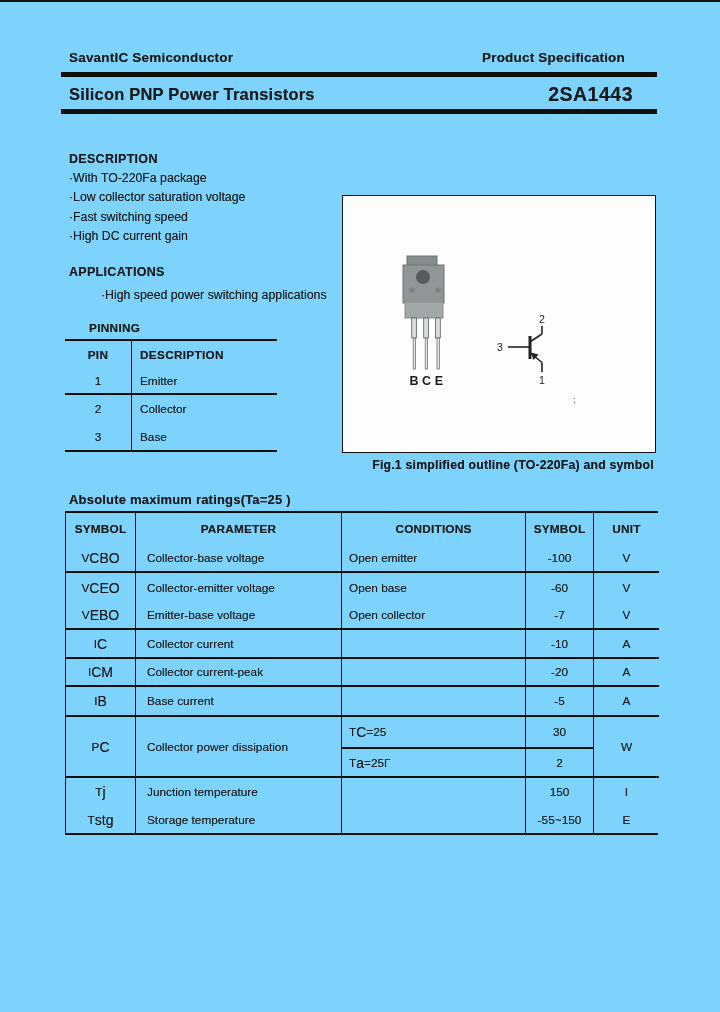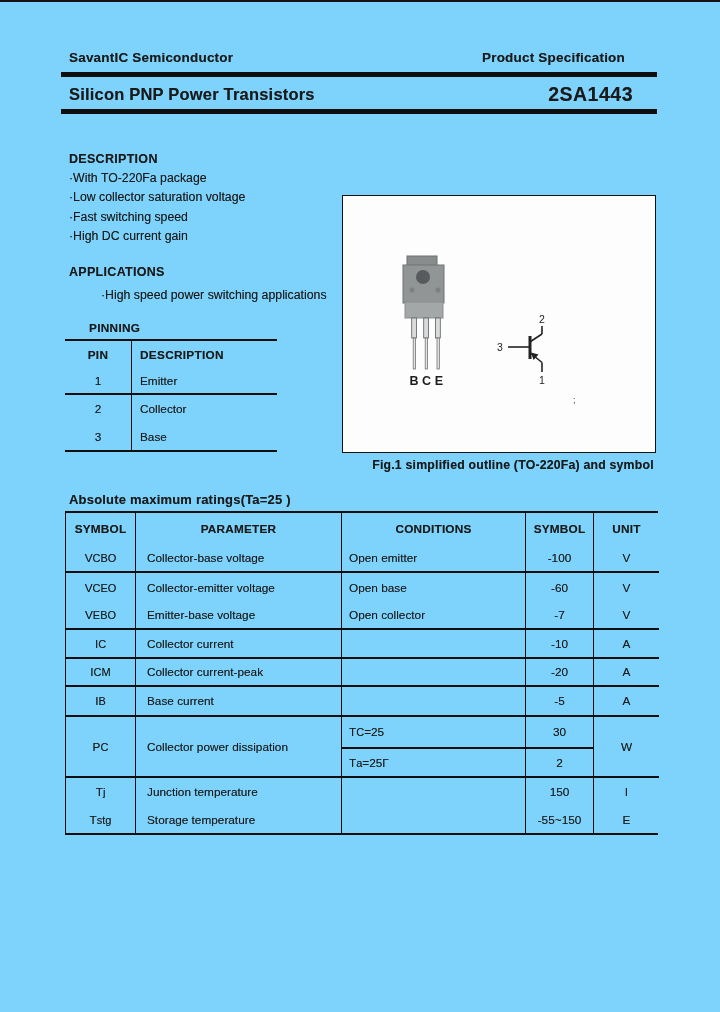--- a/index.html
+++ b/index.html
@@ -65,21 +65,21 @@
   .ratings-table .vr{border-right:1.5px solid #0f0f0f;}
   .ratings-table .bb{border-bottom:2px solid #0f0f0f;}
   .ratings-table .ctr{justify-content:center;text-align:left;}
   .ratings-table .lft{padding-left:11px;}
   .ratings-table .cnd{padding-left:7px;}
   .ratings-table .hdr{font-weight:bold;letter-spacing:0.2px;}
   .gc1{grid-column:1;}.gc2{grid-column:2;}.gc3{grid-column:3;}.gc4{grid-column:4;}.gc5{grid-column:5;}
   .gr1{grid-row:1;}.gr2{grid-row:2;}.gr3{grid-row:3;}.gr4{grid-row:4;text-align:center;}.gr5{grid-row:5;}
   .gr6{grid-row:6;}.gr7{grid-row:7;}.gr8{grid-row:8;}.gr9{grid-row:9;}.gr10{grid-row:10;}.gr11{grid-row:11;}
   .gr89{grid-row:8/10;}
-  sub{font-size:11px;letter-spacing:0;}
+  sub{font-size:14px;letter-spacing:0;}
 </style>
 </head>
 <body>
 
 <div id="page">
   <div class="top-edge"></div>
 
   <div class="abs txt header-left">SavantIC Semiconductor</div>
   <div class="abs txt header-right">Product Specification</div>
   <div class="abs rule rule1"></div>

